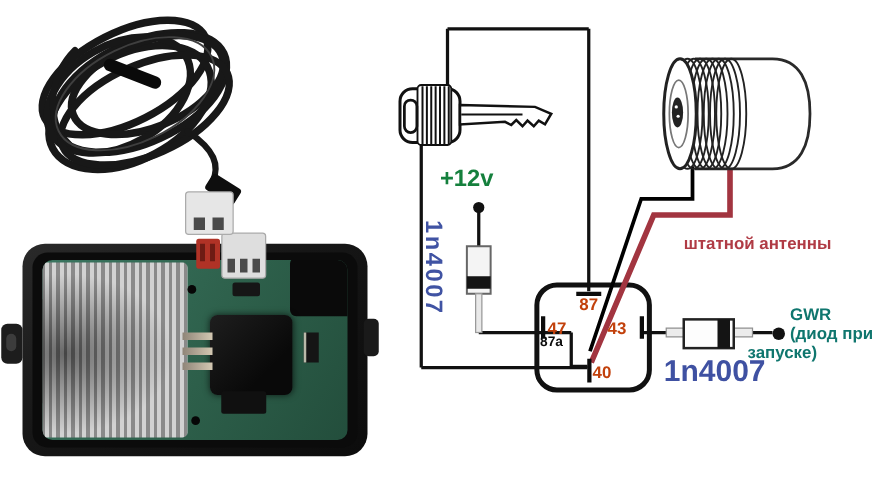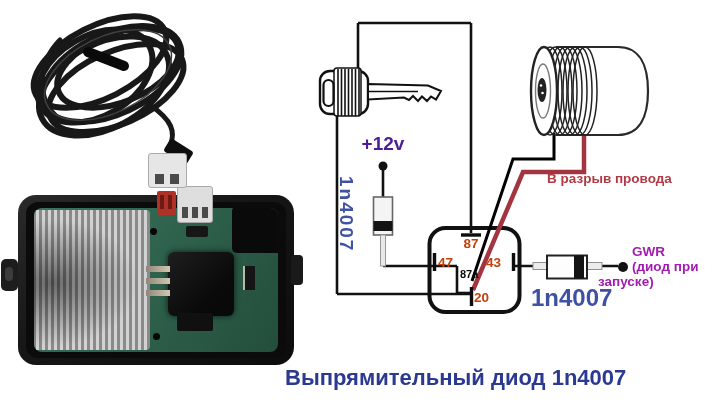--- a/index.html
+++ b/index.html
@@ -1,23 +1,23 @@
 <!DOCTYPE html>
 <html><head>
 <meta charset="utf-8">
 <style>
   html,body{margin:0;padding:0;background:#fff;}
   #canvas{position:relative;width:713px;height:402px;background:#ffffff;overflow:hidden;
           font-family:"Liberation Sans","DejaVu Sans",sans-serif;}
   #schematic-svg{position:absolute;left:0;top:0;}
   .lbl{position:absolute;line-height:1.05;font-weight:bold;white-space:nowrap;}
-  .red-power{color:#4c1d95;font-size:19px;width:62px;text-align:center;}
+  .red-power{color:#15803d;font-size:19px;width:62px;text-align:left;}
   .blue-vert{color:#4053a3;font-size:19px;writing-mode:vertical-rl;letter-spacing:2px;}
   .note-red{color:#b03b45;font-size:13.5px;line-height:15.5px;}
-  .gwr{color:#a21caf;font-size:13.5px;line-height:14.5px;}
+  .gwr{color:#0f766e;font-size:13.5px;line-height:14.5px;}
   .blue-big{color:#3f51a2;font-size:24px;}
   .caption{color:#2b3990;font-size:22px;}
   .pin{color:#c2410c;font-size:13.5px;}
   .pin-small{color:#0c0c0c;font-size:11px;}
 
   
   .enclosure{position:absolute;left:18px;top:195px;width:276px;height:170px;border-radius:18px;
              background:linear-gradient(145deg,#2a2a2a 0%,#161616 45%,#0c0c0c 100%);}
   .enclosure-lip{position:absolute;left:26px;top:202px;width:260px;height:156px;border-radius:12px;background:#0b0b0b;}
   .pcb{position:absolute;left:34px;top:208px;width:244px;height:144px;border-radius:8px;overflow:hidden;
@@ -173,25 +173,24 @@
       <i style="left:21px"></i>
   </div>
 
   <div class="lbl red-power" style="left:352px;top:134px">+12v</div>
 
   <div class="lbl blue-vert" style="left:336px;top:176px">1n4007</div>
 
   <div class="lbl pin" style="left:460px;top:237px;width:22px;text-align:center">87</div>
   <div class="lbl pin" style="left:438px;top:256px">47</div>
   <div class="lbl pin" style="left:486px;top:256px">43</div>
-  <div class="lbl pin-small" style="left:460px;top:269px">87a</div>
-  <div class="lbl pin" style="left:474px;top:291px">20</div>
+  <div class="lbl pin-small" style="left:432px;top:269px">87a</div>
+  <div class="lbl pin" style="left:474px;top:291px">40</div>
 
-  <div class="lbl note-red" style="left:547px;top:171px">В разрыв провода</div>
+  <div class="lbl note-red" style="left:547px;top:187px">штатной антенны</div>
 
   <div class="lbl gwr" style="left:632px;top:245px">GWR</div>
   <div class="lbl gwr" style="left:632px;top:260px">(диод при</div>
   <div class="lbl gwr" style="left:598px;top:275px">запуске)</div>
 
   <div class="lbl blue-big" style="left:531px;top:285px">1n4007</div>
 
-  <div class="lbl caption" style="left:285px;top:366px">Выпрямительный диод 1n4007</div>
 </div>
 
 </body></html>

